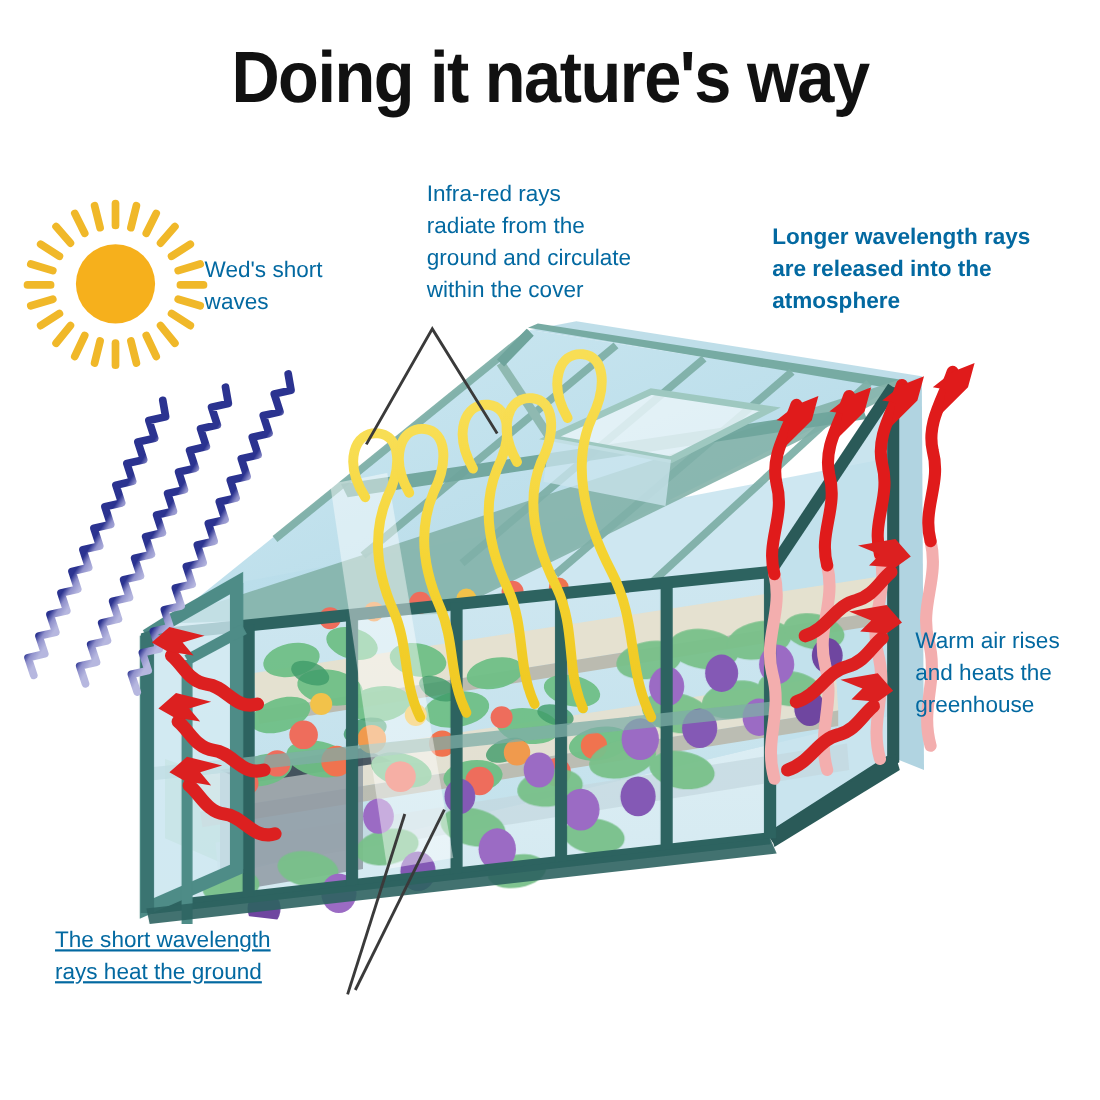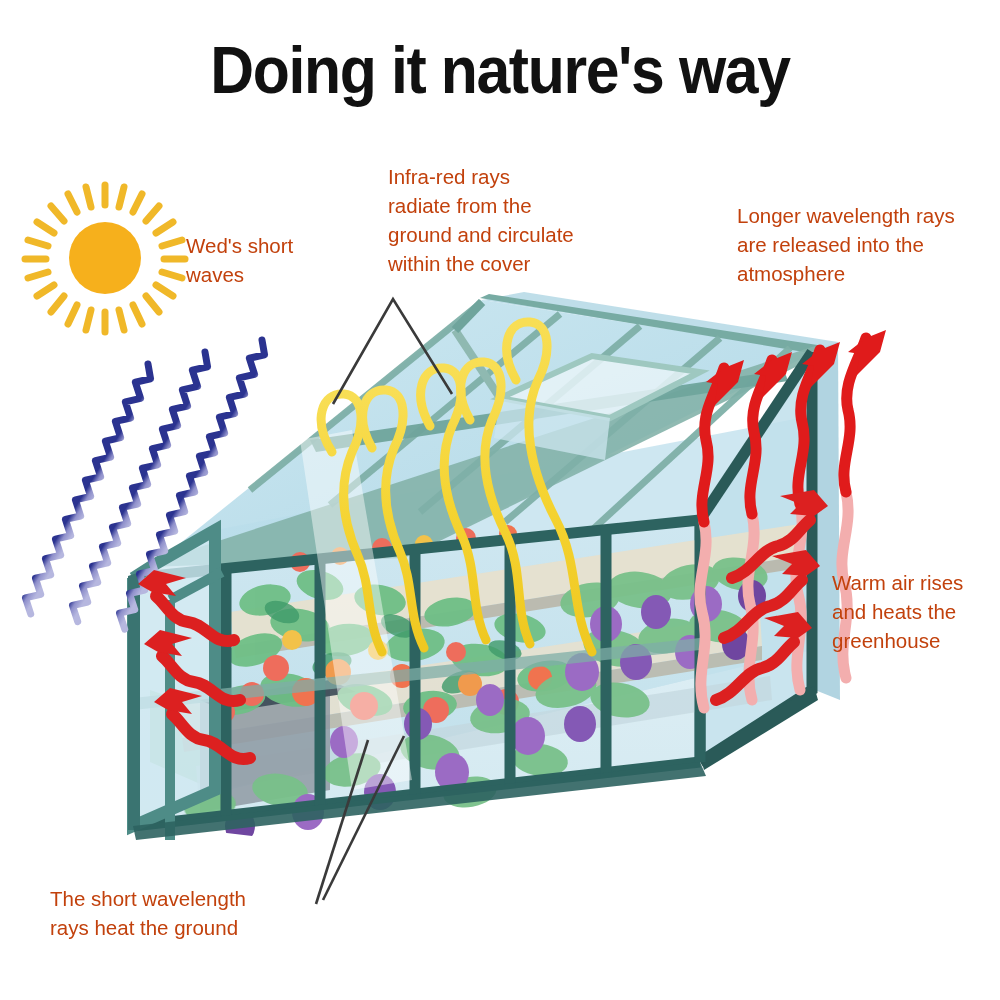--- a/index.html
+++ b/index.html
@@ -24,28 +24,28 @@
     transform: scaleX(0.92);
     transform-origin: 50% 50%;
   }
 
   
   .label {
     position: absolute;
     font-family: "Liberation Sans", sans-serif;
     font-size: 20.5px;
     line-height: 29px;
-    color: #c2410c;
+    color: #0369a1;
     white-space: pre-line;
   }
   #lbl-sun       { left: 186px; top: 231px; width: 170px; }
   #lbl-infrared  { left: 388px; top: 162px; width: 235px; }
-  #lbl-longer    { left: 737px; top: 201px; width: 250px; }
+  #lbl-longer    { left: 702px; top: 201px; width: 250px; font-weight: bold; }
   #lbl-warm      { left: 832px; top: 568px; width: 170px; }
-  #lbl-short     { left: 50px;  top: 884px; width: 300px; }
+  #lbl-short     { left: 50px;  top: 840px; width: 300px; text-decoration: underline; }
 
   
   #scene { position: absolute; inset: 0; width: 1000px; height: 1000px; }
 </style>
 </head>
 <body>
 
 <div id="stage">
 
   <svg id="scene" viewBox="0 0 1000 1000">

